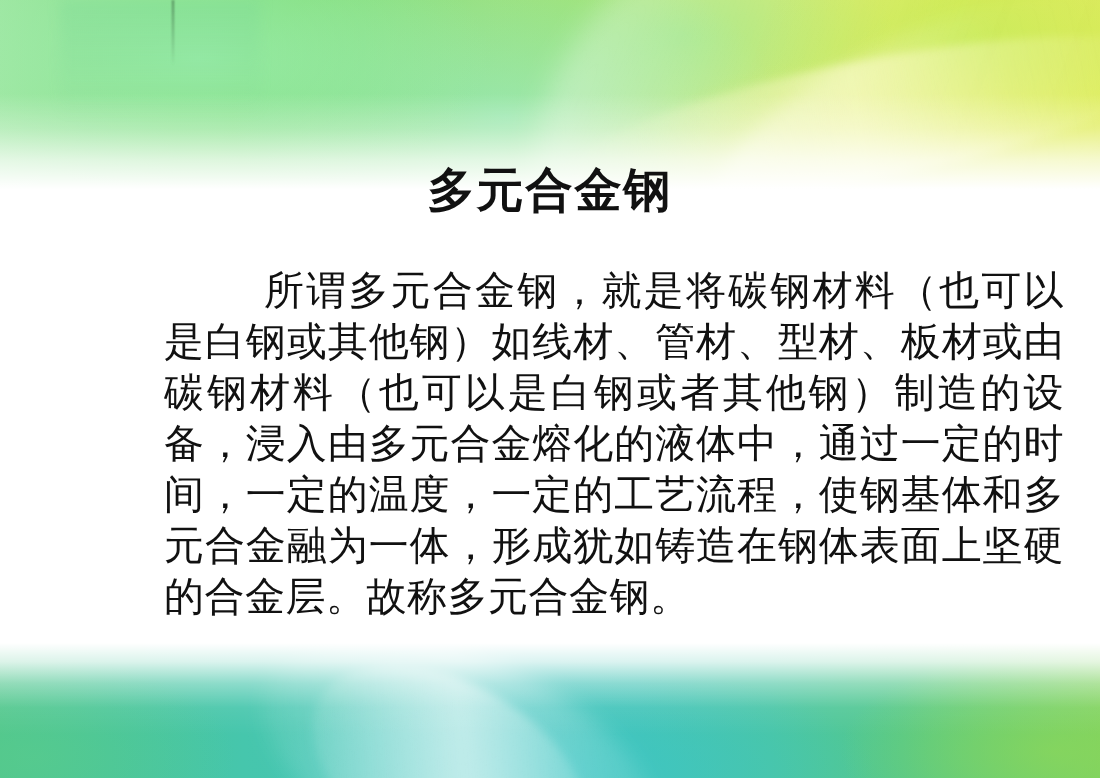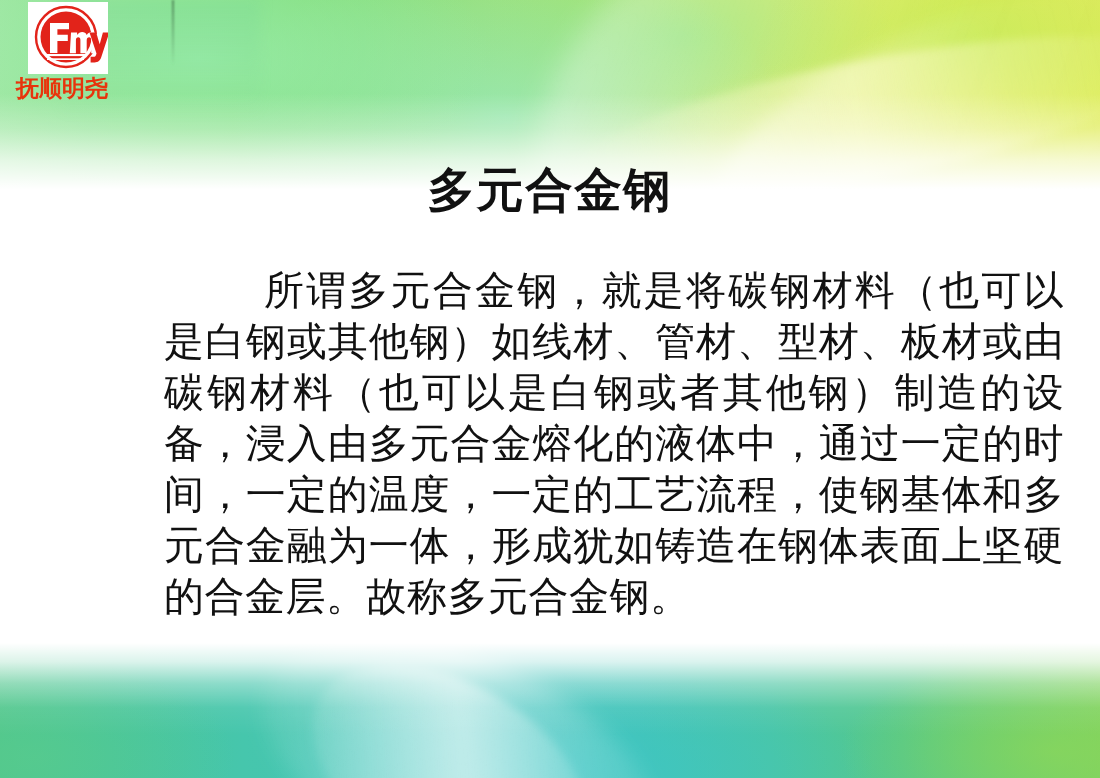--- a/index.html
+++ b/index.html
@@ -249,40 +249,19 @@
   </div>
 
   <div class="band-bottom">
     <div class="layer base"></div>
     <div class="layer tint"></div>
     <div class="swirlb1"></div>
     <div class="swirlb2"></div>
     <div class="layer fadewhite"></div>
   </div>
 
-  <div class="logo-block">
-    <div class="logo-mark">
-      <svg width="80" height="72" viewBox="0 0 80 72" xmlns="http://www.w3.org/2000/svg">
-        <rect x="0" y="0" width="80" height="72" fill="#ffffff"></rect>
-
-        <circle cx="38" cy="35" r="30" fill="none" stroke="#e2231a" stroke-width="2.4"></circle>
-
-        <circle cx="38" cy="35" r="25.5" fill="#e2231a"></circle>
-
-        <path d="M22 21 h19 v6.2 h-11.6 v5.6 h10.4 v6.1 h-10.4 v12.2 h-7.4 z" fill="#ffffff"></path>
-
-        <path d="M43 30.5 h6.1 v2.4 c1.3-1.9 3.1-2.9 5.1-2.9 2.1 0 3.6 0.9 4.5 2.9 1.4-2 3.2-2.9 5.3-2.9 3.5 0 5.5 2.3 5.5 6.4 v14.9 h-6.3 v-13.2 c0-1.9-0.7-2.8-2.1-2.8-1.5 0-2.4 1.1-2.4 3.2 v12.8 h-6.3 v-13.2 c0-1.9-0.7-2.8-2.1-2.8-1.5 0-2.4 1.1-2.4 3.2 v12.8 h-6.1 z" fill="#ffffff"></path>
-
-        <path d="M61.5 30.5 h6.6 l3.6 11.7 l3.2-11.7 h6.4 l-7.9 24.3 c-1.3 4-3.2 5.6-6.9 5.6 h-3.9 v-5.6 h2.7 c1.6 0 2.3-0.5 2.8-2.1 l0.4-1.3 z" fill="#e2231a"></path>
-
-        <rect x="17" y="52" width="41" height="2.1" fill="#ffffff"></rect>
-        <rect x="19" y="56.3" width="37" height="1.7" fill="#ffffff"></rect>
-      </svg>
-    </div>
-    <div class="logo-caption">抚顺明尧</div>
-  </div>
 
   <div class="content">
     <div class="slide-title">多元合金钢</div>
     <div class="slide-body">所谓多元合金钢，就是将碳钢材料（也可以是白钢或其他钢）如线材、管材、型材、板材或由碳钢材料（也可以是白钢或者其他钢）制造的设备，浸入由多元合金熔化的液体中，通过一定的时间，一定的温度，一定的工艺流程，使钢基体和多元合金融为一体，形成犹如铸造在钢体表面上坚硬的合金层。故称多元合金钢。</div>
   </div>
 
 </div>
 
 </body></html>

